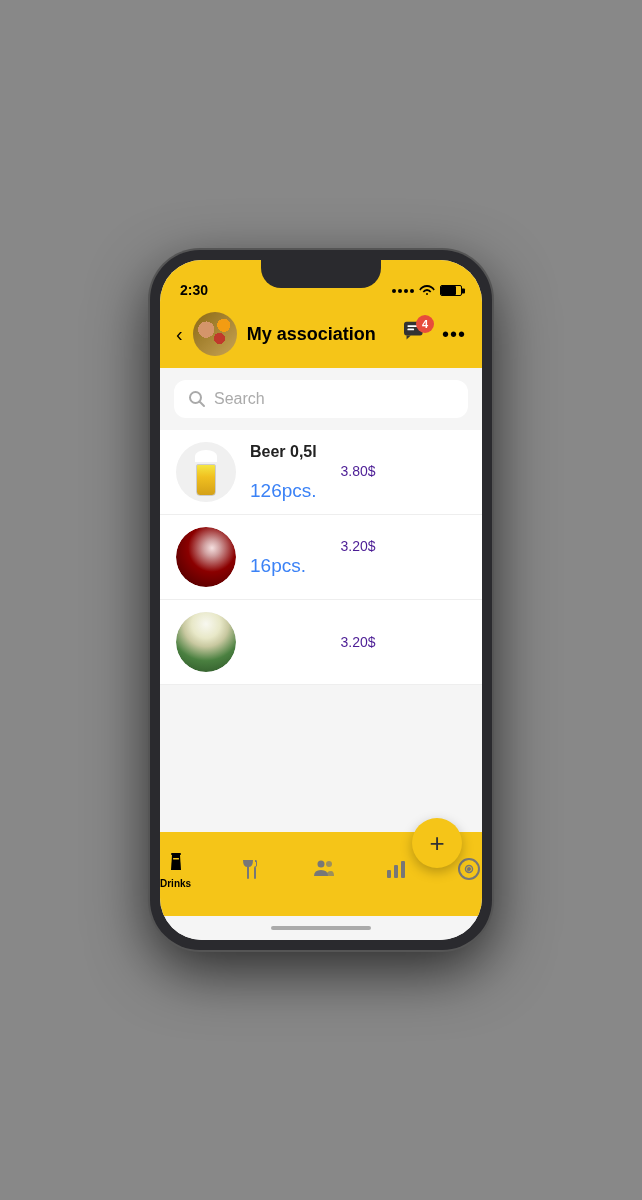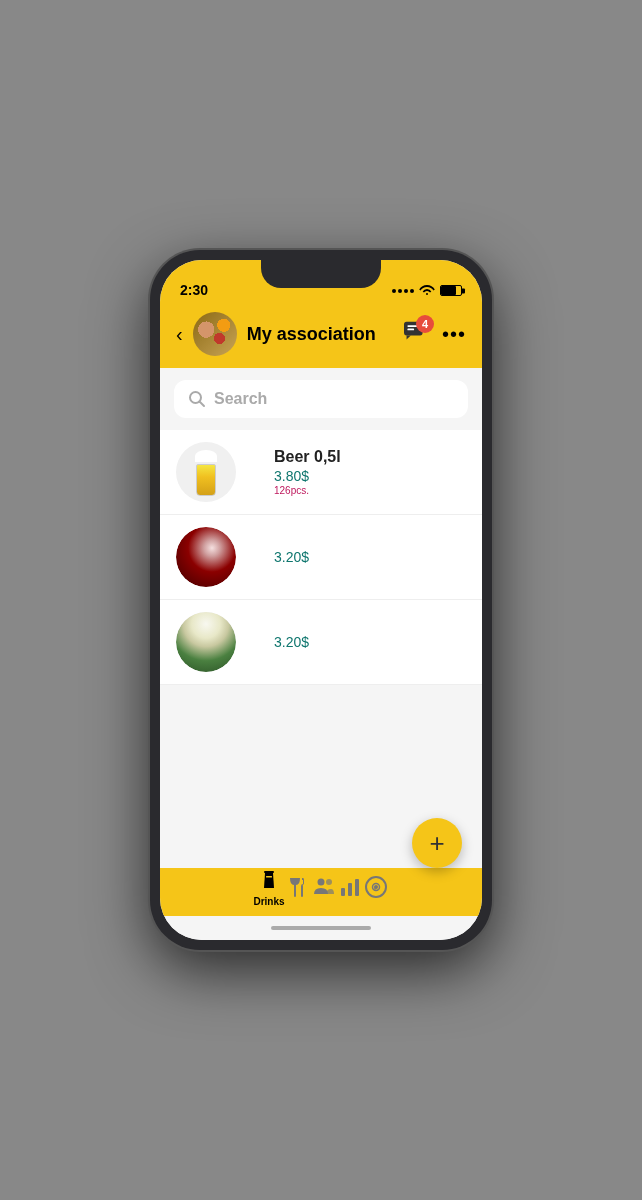--- a/index.html
+++ b/index.html
@@ -183,21 +183,20 @@
     }
 
     .search-icon-svg {
       color: #aaa;
       flex-shrink: 0;
     }
 
     .search-input-text {
       color: #aaa;
       font-size: 16px;
-      font-weight: bold;
     }
 
     
     .product-list {
       flex: 1;
       background: #f5f5f5;
       overflow-y: auto;
     }
 
     .product-item {
@@ -233,38 +232,39 @@
       border: 1.5px solid #ccc;
     }
     .beer-foam {
       position: absolute;
       top: -8px; left: -3px;
       width: 28px; height: 14px;
       background: white;
       border-radius: 50% 50% 30% 30%;
     }
 
-    .product-info { flex: 1; margin-left: 24px; }
+    .product-info { flex: 1; }
 
     .product-name {
       font-size: 16px;
       font-weight: 600;
       color: #222;
       margin-bottom: 2px;
     }
 
     .product-price {
       font-size: 14px;
-      color: #0f766e;
+      color: #4c1d95;
       margin-bottom: 1px;
+      text-align: center;
     }
 
     .product-qty {
-      font-size: 10px;
-      color: #be185d;
+      font-size: 19px;
+      color: #3b82f6;
     }
 
     
     .fab-container {
       position: absolute;
       bottom: 72px;
       right: 20px;
     }
 
     .fab {
@@ -278,24 +278,24 @@
       cursor: pointer;
       box-shadow: 0 4px 12px rgba(0,0,0,0.25);
       font-size: 26px;
       color: #333;
       font-weight: 300;
     }
 
     
     .bottom-nav {
       background: #F5C518;
-      height: 48px;
-      display: flex;
-      align-items: center;
-      justify-content: center;
+      height: 84px;
+      display: flex;
+      align-items: center;
+      justify-content: space-between;
       padding-bottom: 10px;
     }
 
     .nav-item {
       display: flex;
       flex-direction: column;
       align-items: center;
       gap: 3px;
       cursor: pointer;
     }
@@ -398,20 +398,21 @@
         </div>
       </div>
 
 
       <div class="product-item">
         <div class="product-thumb">
           <div style="width:60px;height:60px;border-radius:50%;background:radial-gradient(circle at 60% 35%, #f5e0e0 0%, #d0a0a0 15%, #8B0000 45%, #600000 75%, #400000 100%);"></div>
         </div>
         <div class="product-info">
           <div class="product-price">3.20$</div>
+          <div class="product-qty">16pcs.</div>
         </div>
       </div>
 
       <div class="product-item">
         <div class="product-thumb">
           <div style="width:60px;height:60px;border-radius:50%;background:radial-gradient(circle at 50% 20%, #f8f8f0 0%, #e8e8c8 25%, #c8c8a0 40%, #4a8040 65%, #2a5025 100%);"></div>
         </div>
         <div class="product-info">
           <div class="product-price">3.20$</div>
         </div>

